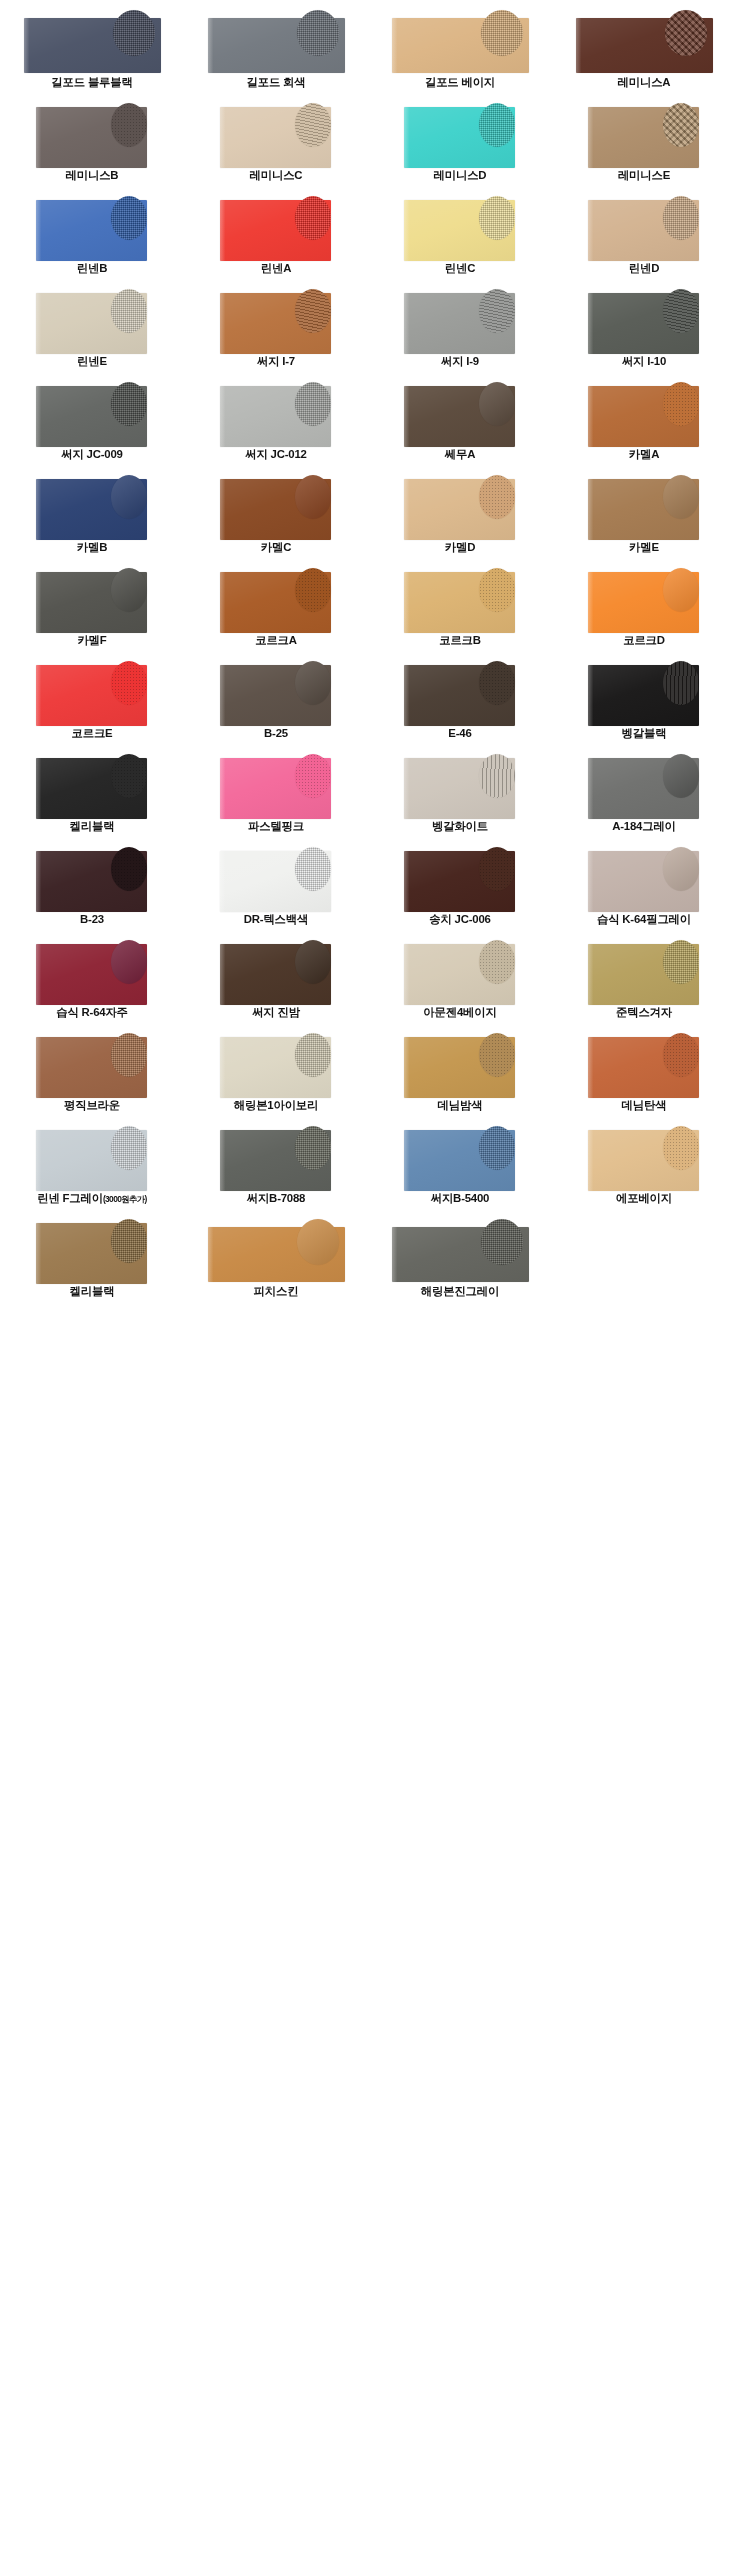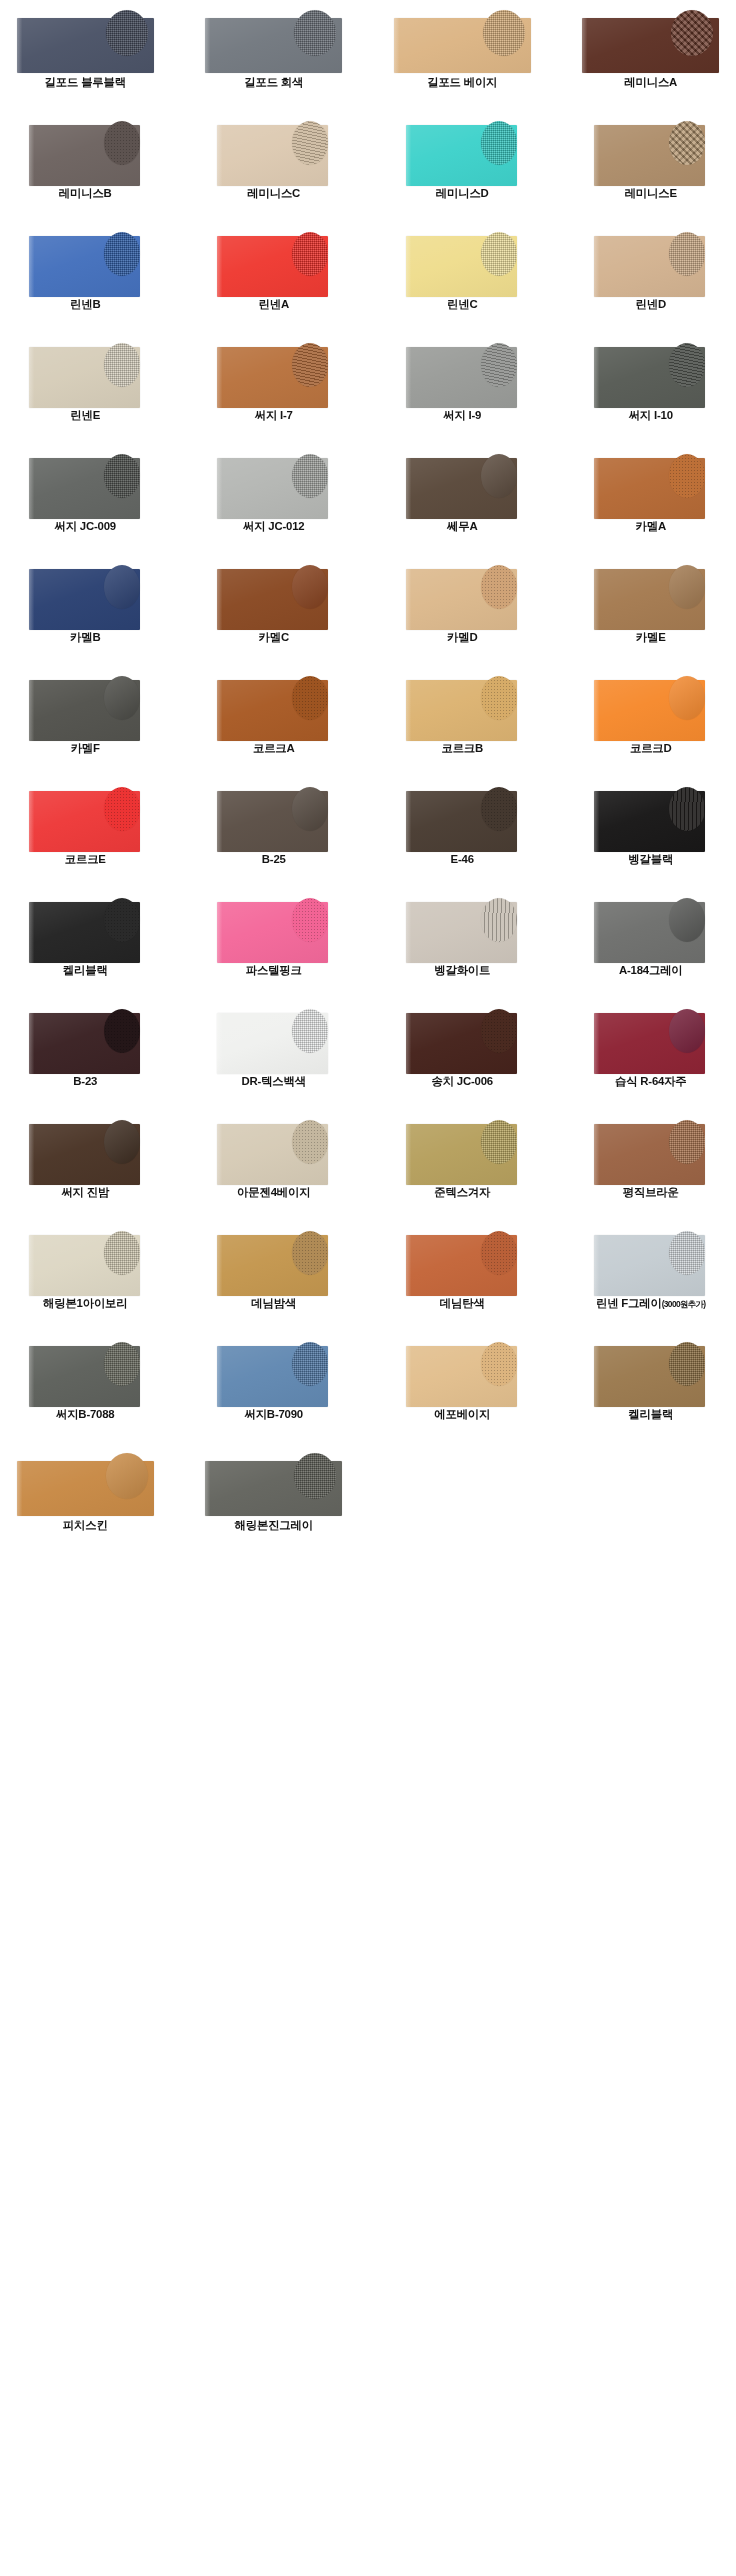--- a/index.html
+++ b/index.html
@@ -11,21 +11,20 @@
     -webkit-font-smoothing:antialiased;
   }
   #swatch-grid{
     width:736px;
     display:grid;
     grid-template-columns:repeat(4,1fr);
     row-gap:0px;
     column-gap:0px;
     padding-top:6px;
     box-sizing:border-box;
-    gap:18px;
   }
   .swatch-cell{
     height:93px;
     display:flex;
     flex-direction:column;
     align-items:center;
     justify-content:flex-start;
     position:relative;
     box-sizing:border-box;
     padding-top:4px;
@@ -562,20 +561,31 @@
           <span class="brand-mark"></span>
         </div>
         <div class="swatch-texture tex-grain" style="background: rgb(74, 42, 32);">
           <div class="tex-weave"></div>
         </div>
       </div>
       <div class="swatch-label">송치 JC-006</div>
     </div>
     <div class="swatch-cell portrait">
       <div class="swatch-figure">
+        <div class="swatch-body" style="background: rgb(194, 178, 170);">
+          <span class="brand-mark"></span>
+        </div>
+        <div class="swatch-texture tex-smooth" style="background: rgb(188, 170, 158);">
+          <div class="tex-weave"></div>
+        </div>
+      </div>
+      <div class="swatch-label">습식 K-64필그레이</div>
+    </div>
+    <div class="swatch-cell portrait">
+      <div class="swatch-figure">
         <div class="swatch-body" style="background: rgb(142, 36, 53);">
           <span class="brand-mark"></span>
         </div>
         <div class="swatch-texture tex-smooth" style="background: rgb(117, 32, 58);">
           <div class="tex-weave"></div>
         </div>
       </div>
       <div class="swatch-label">습식 R-64자주</div>
     </div>
     <div class="swatch-cell portrait">
@@ -679,21 +689,21 @@
     </div>
     <div class="swatch-cell portrait">
       <div class="swatch-figure">
         <div class="swatch-body" style="background: rgb(98, 137, 178);">
           <span class="brand-mark"></span>
         </div>
         <div class="swatch-texture " style="background: rgb(82, 123, 168);">
           <div class="tex-weave"></div>
         </div>
       </div>
-      <div class="swatch-label">써지B-7090</div>
+      <div class="swatch-label">써지B-5400</div>
     </div>
     <div class="swatch-cell portrait">
       <div class="swatch-figure">
         <div class="swatch-body" style="background: rgb(226, 191, 142);">
           <span class="brand-mark"></span>
         </div>
         <div class="swatch-texture tex-grain" style="background: rgb(220, 180, 127);">
           <div class="tex-weave"></div>
         </div>
       </div>

